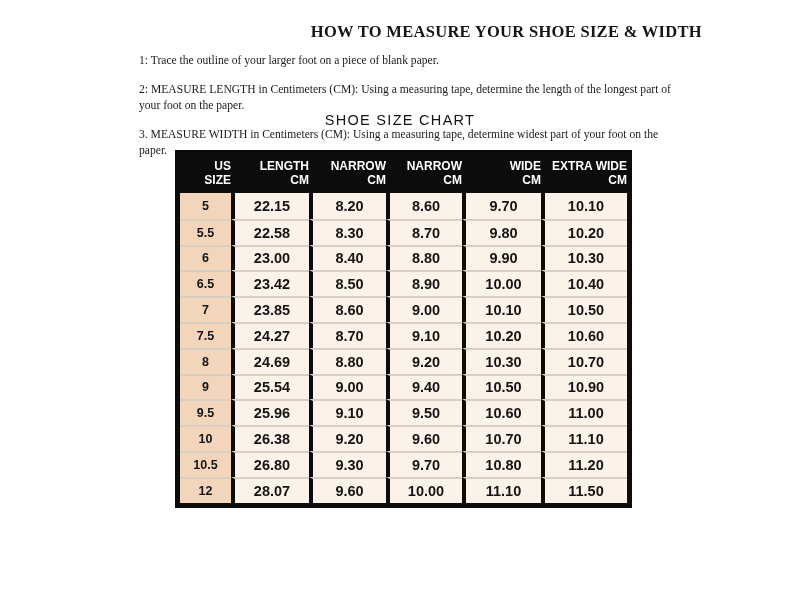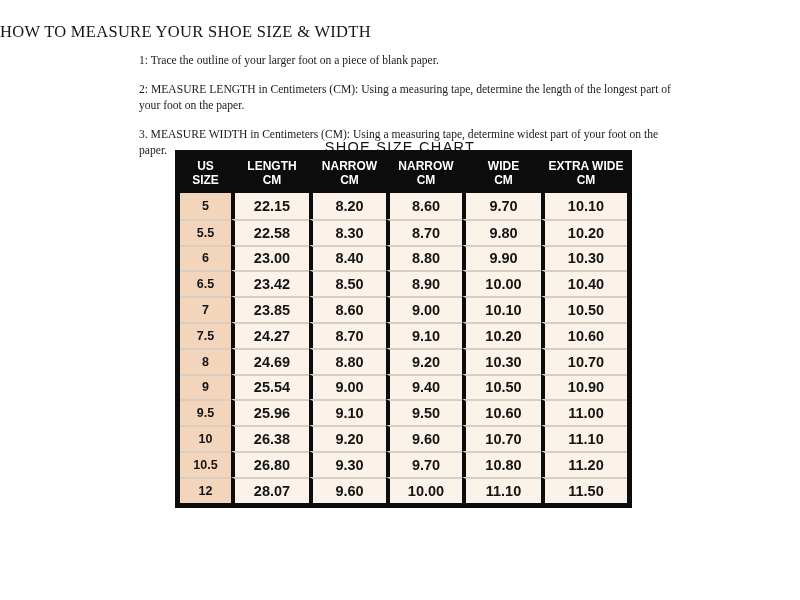--- a/index.html
+++ b/index.html
@@ -6,38 +6,38 @@
     --ink:#0c0c0c;
     --header-text:#ffffff;
     --peach:#f3d5bc;
     --cream:#fbf2e9;
     --sep:#d9cec3;
   }
   *{margin:0;padding:0;box-sizing:border-box;}
   html,body{width:800px;height:600px;background:#ffffff;overflow:hidden;}
   .page{position:relative;width:800px;height:600px;background:#ffffff;
         font-family:"Liberation Serif",serif;color:#111;}
-  .page-title{position:absolute;top:22px;left:0;width:702px;text-align:left;
-        font-family:"Liberation Serif",serif;font-weight:400;font-size:16.5px;
+  .page-title{position:absolute;top:22px;left:0;width:702px;text-align:right;
+        font-family:"Liberation Serif",serif;font-weight:700;font-size:16.5px;
         letter-spacing:.3px;color:#151515;}
   .instructions{position:absolute;left:127px;top:41px;width:566px;
         font-size:11.6px;line-height:16.6px;color:#1a1a1a;}
   .instructions p{margin:12px;}
-  .chart-heading{position:absolute;top:139px;left:0;width:800px;text-align:center;
+  .chart-heading{position:absolute;top:112px;left:0;width:800px;text-align:center;
         font-family:"Liberation Sans",sans-serif;font-weight:400;font-size:14.5px;
         letter-spacing:1.3px;color:#141414;}
   table.size-chart{position:absolute;left:175px;top:150px;width:447px;
         border-collapse:separate;border-spacing:0;table-layout:fixed;
         border:5px solid var(--ink);
         font-family:"Liberation Sans",sans-serif;}
   table.size-chart th{
         background:var(--ink);color:var(--header-text);
         font-weight:700;font-size:12px;line-height:13.5px;
         padding:5px 0 6px;text-align:center;vertical-align:middle;}
-  table.size-chart th span{display:block;}
+  table.size-chart th span{display:block;text-align:right;}
   table.size-chart td{
         text-align:center;vertical-align:middle;
         height:25.8px;font-weight:700;font-size:14.5px;color:#141414;
         background:var(--cream);}
   table.size-chart td:first-child{background:var(--peach);font-size:12.5px;}
   table.size-chart .divider{border-left:4px solid var(--ink);}
   table.size-chart tbody tr + tr td{border-top:2px solid var(--sep);}
   col.c-size{width:51px;}
   col.c-length{width:78px;}
   col.c-narrow{width:77px;}

